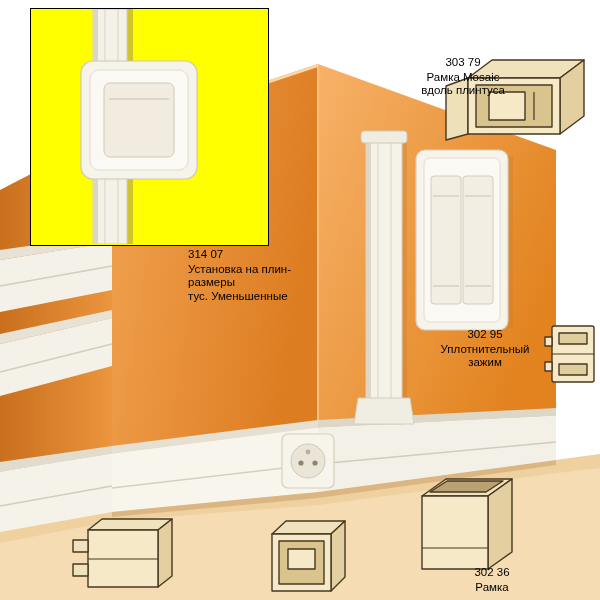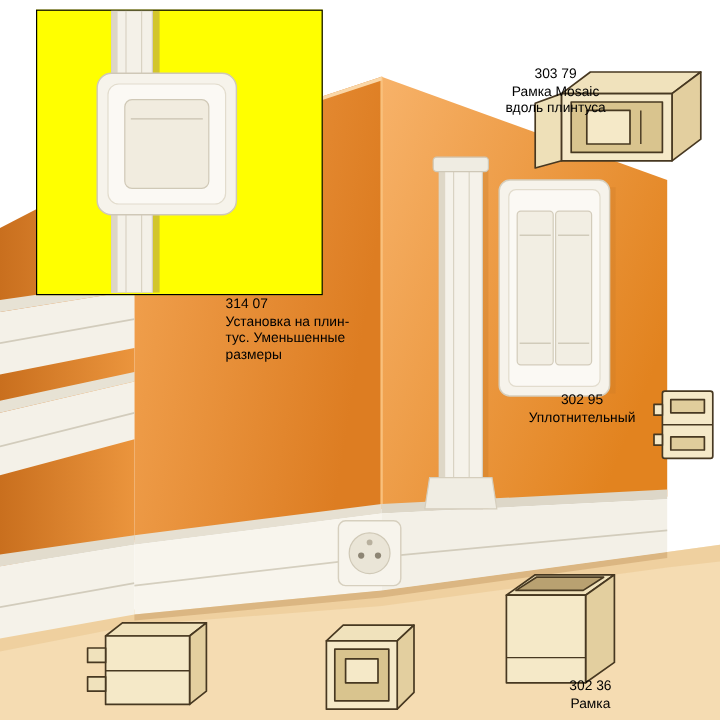--- a/index.html
+++ b/index.html
@@ -158,33 +158,34 @@
         <rect x="59" y="61" width="98" height="100" rx="9" fill="#fbf9f4" stroke="#e2dccd" stroke-width="1"></rect>
         <rect x="73" y="74" width="70" height="74" rx="6" fill="#f1ecdf" stroke="#d0c9b7" stroke-width="1"></rect>
         <line x1="78" y1="90" x2="138" y2="90" stroke="#c9c2b0" stroke-width="1"></line>
       </g>
     </svg>
   </div>
 
   <div class="caption" style="left:148px; top:248px; width:132px;margin-left:40px;">
     <div class="code">314 07</div>
     <div>Установка на плин-</div>
+    <div>размеры</div>
     <div>тус. Уменьшенные</div>
-    <div>размеры</div>
   </div>
 
   <div class="caption center" style="left:396px; top:8px; width:134px;margin-top:48px;">
     <div class="code">303 79</div>
     <div>Рамка Mosaic</div>
     <div>вдоль плинтуса</div>
   </div>
 
   <div class="caption center" style="left:424px; top:328px; width:122px;">
     <div class="code">302 95</div>
     <div>Уплотнительный</div>
+    <div>зажим</div>
   </div>
 
 
   <div class="caption center" style="left:444px; top:566px; width:96px;">
     <div class="code">302 36</div>
     <div>Рамка</div>
   </div>
 
 </div>
 

